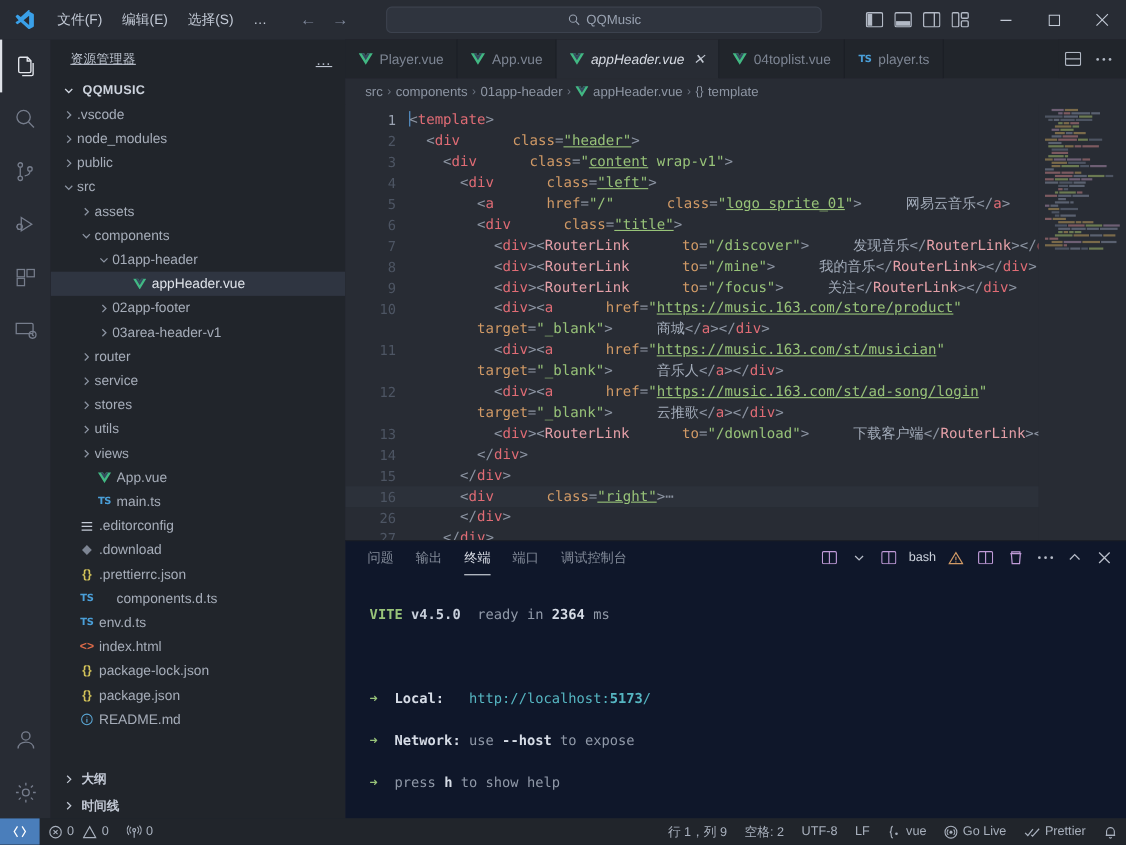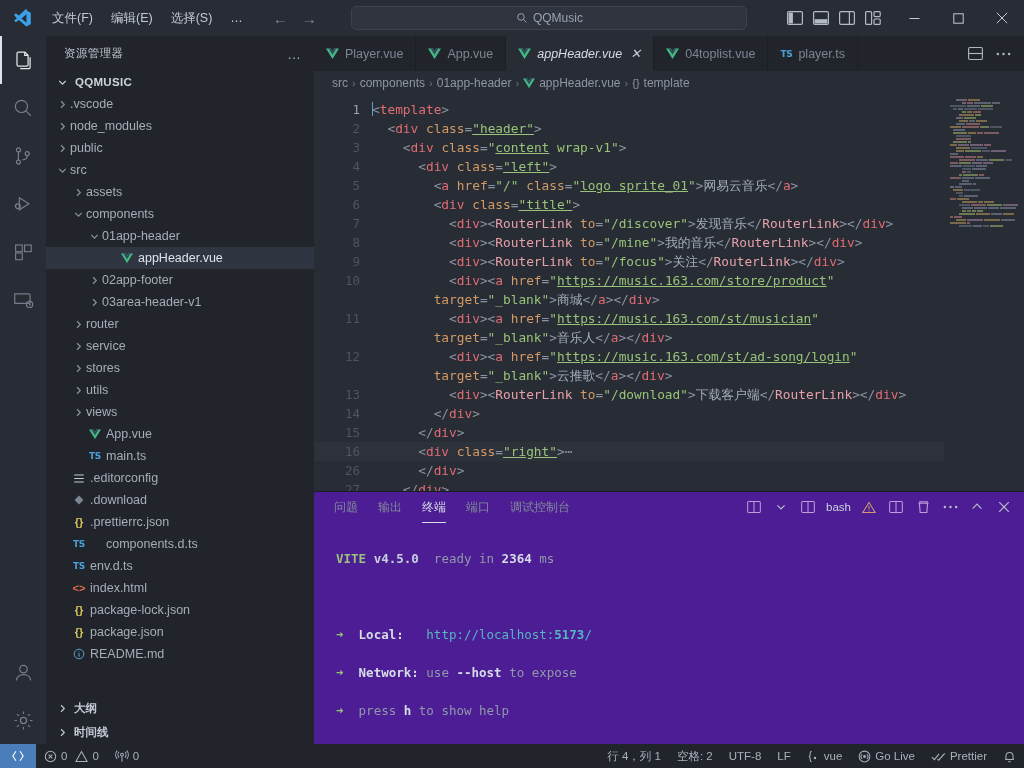--- a/index.html
+++ b/index.html
@@ -74,21 +74,21 @@
   .sidebar {
     width: 268px; flex: 0 0 268px;
     background: #21252b;
     display: flex; flex-direction: column;
     min-height: 0;
   }
   .sb-header {
     height: 35px; flex: 0 0 35px;
     display:flex; align-items:center; justify-content: space-between;
     padding: 0 12px 0 18px;
-    color: #bfc6d2; font-size: 11.5px; letter-spacing: .4px;
+    color: #bfc6d2; font-size: 11.5px; letter-spacing: .4px; text-decoration: underline;
   }
   .sb-more { color:#a7aebb; font-size: 14px; letter-spacing: 1px; }
   .sb-scroll { flex:1; overflow:hidden; min-height:0; }
   .tree-root {
     display:flex; align-items:center; gap:5px;
     height: 22px; padding-left: 8px;
     font-size: 11.5px; font-weight: bold; color:#cdd3dd; letter-spacing:.3px;
   }
   .trow {
     display:flex; align-items:center;
@@ -169,34 +169,34 @@
   }
   .cl { height:19px; line-height:19px; padding-left: 2px; }
   .cl.hl { background:#2c313a; }
   .ind { color:#3e4450; }
   .tag { color:#e06c75; }
   .tagp { color:#e5a0a8; }
   .attr { color:#d19a66; }
   .str { color:#98c379; }
   .strl { color:#98c379; text-decoration: underline; text-decoration-color:#98c379; }
   .punc { color:#8b93a1; }
-  .txt { color:#a3acba; }
+  .txt { color:#a3acba;margin-left:40px; }
   .caret {
     display:inline-block; width:1px; height:14px; background:#5b9dd9;
     vertical-align:-2px; margin-right:-1px;
   }
   .minimap {
     position:absolute; right:0; top:0; bottom:0; width:80px;
     background:#282c34; overflow:hidden; padding:4px 6px;
   }
   .mm-line { height:2px; margin-bottom:1px; display:flex; gap:1px; }
   .mm-seg { height:2px; }
 
   
-  .panel { height: 253px; flex:0 0 253px; background:#4c1d95; display:flex; flex-direction:column; border-top:1px solid #1b1f25; }
+  .panel { height: 253px; flex:0 0 253px; background:#0f172a; display:flex; flex-direction:column; border-top:1px solid #1b1f25; }
   .panel-head { height:30px; flex:0 0 30px; display:flex; align-items:center; padding-left:20px; }
   .ptabs { display:flex; align-items:center; gap:20px; }
   .ptab { font-size:12px; color:#838b99; padding:4px 0; position:relative; white-space:nowrap; }
   .ptab.active { color:#d8dce4; }
   .ptab.active::after { content:''; position:absolute; left:0; right:0; bottom:-3px; height:1px; background:#d8dce4; }
   .panel-actions { margin-left:auto; display:flex; align-items:center; gap:3px; padding-right:8px; color:#b6bcc8; }
   .pa { width:24px; height:24px; display:flex; align-items:center; justify-content:center; }
   .term {
     flex:1; padding: 8px 0 0 22px;
     font-family:"DejaVu Sans Mono", monospace;
@@ -1185,21 +1185,21 @@
     <div class="sb-item">
       <svg width="14" height="13" viewBox="0 0 15 14" fill="none" stroke="#a8b0bd" stroke-width="1.1">
         <circle cx="7.5" cy="5" r="1.5"></circle>
           <path d="M4.4 1.9a4.4 4.4 0 0 0 0 6.2M10.6 1.9a4.4 4.4 0 0 1 0 6.2"></path>
         <path d="M2.3 0.6a7 7 0 0 0 0 9M12.7 0.6a7 7 0 0 1 0 9"></path>
           <path d="M7.5 6.6v6"></path>
       </svg>
       <span>0</span>
     </div>
     <div class="sb-right">
-      <div class="sb-item">行 4，列 1</div>
+      <div class="sb-item">行 1，列 9</div>
       <div class="sb-item">空格: 2</div>
       <div class="sb-item">UTF-8</div>
       <div class="sb-item">LF</div>
       <div class="sb-item">
         <svg width="13" height="13" viewBox="0 0 14 14" fill="none" stroke="#a8b0bd" stroke-width="1.1">
           <path d="M5 1.4C3.4 1.4 3.4 3.2 3.4 4.4S3.4 7 2 7c1.4 0 1.4 1.4 1.4 2.6s0 3 1.6 3"></path>
           <circle cx="8.6" cy="8.6" r="1.3" fill="#a8b0bd" stroke="none"></circle>
         </svg>
         <span>vue</span>
       </div>

